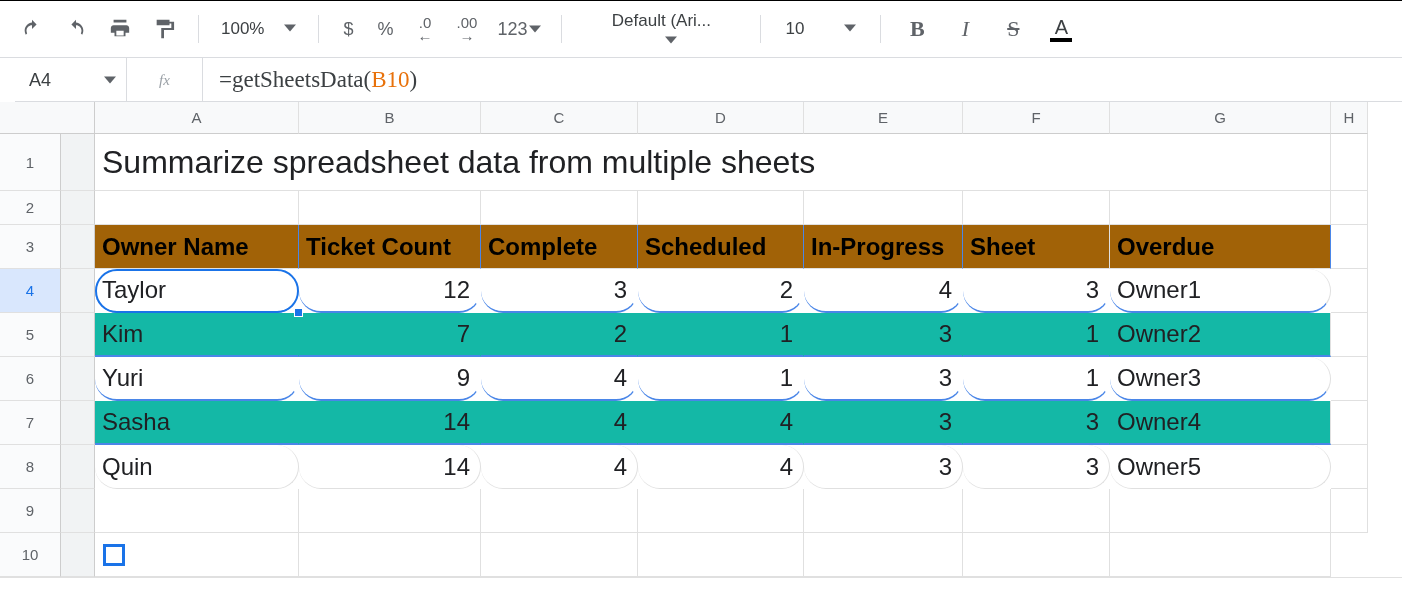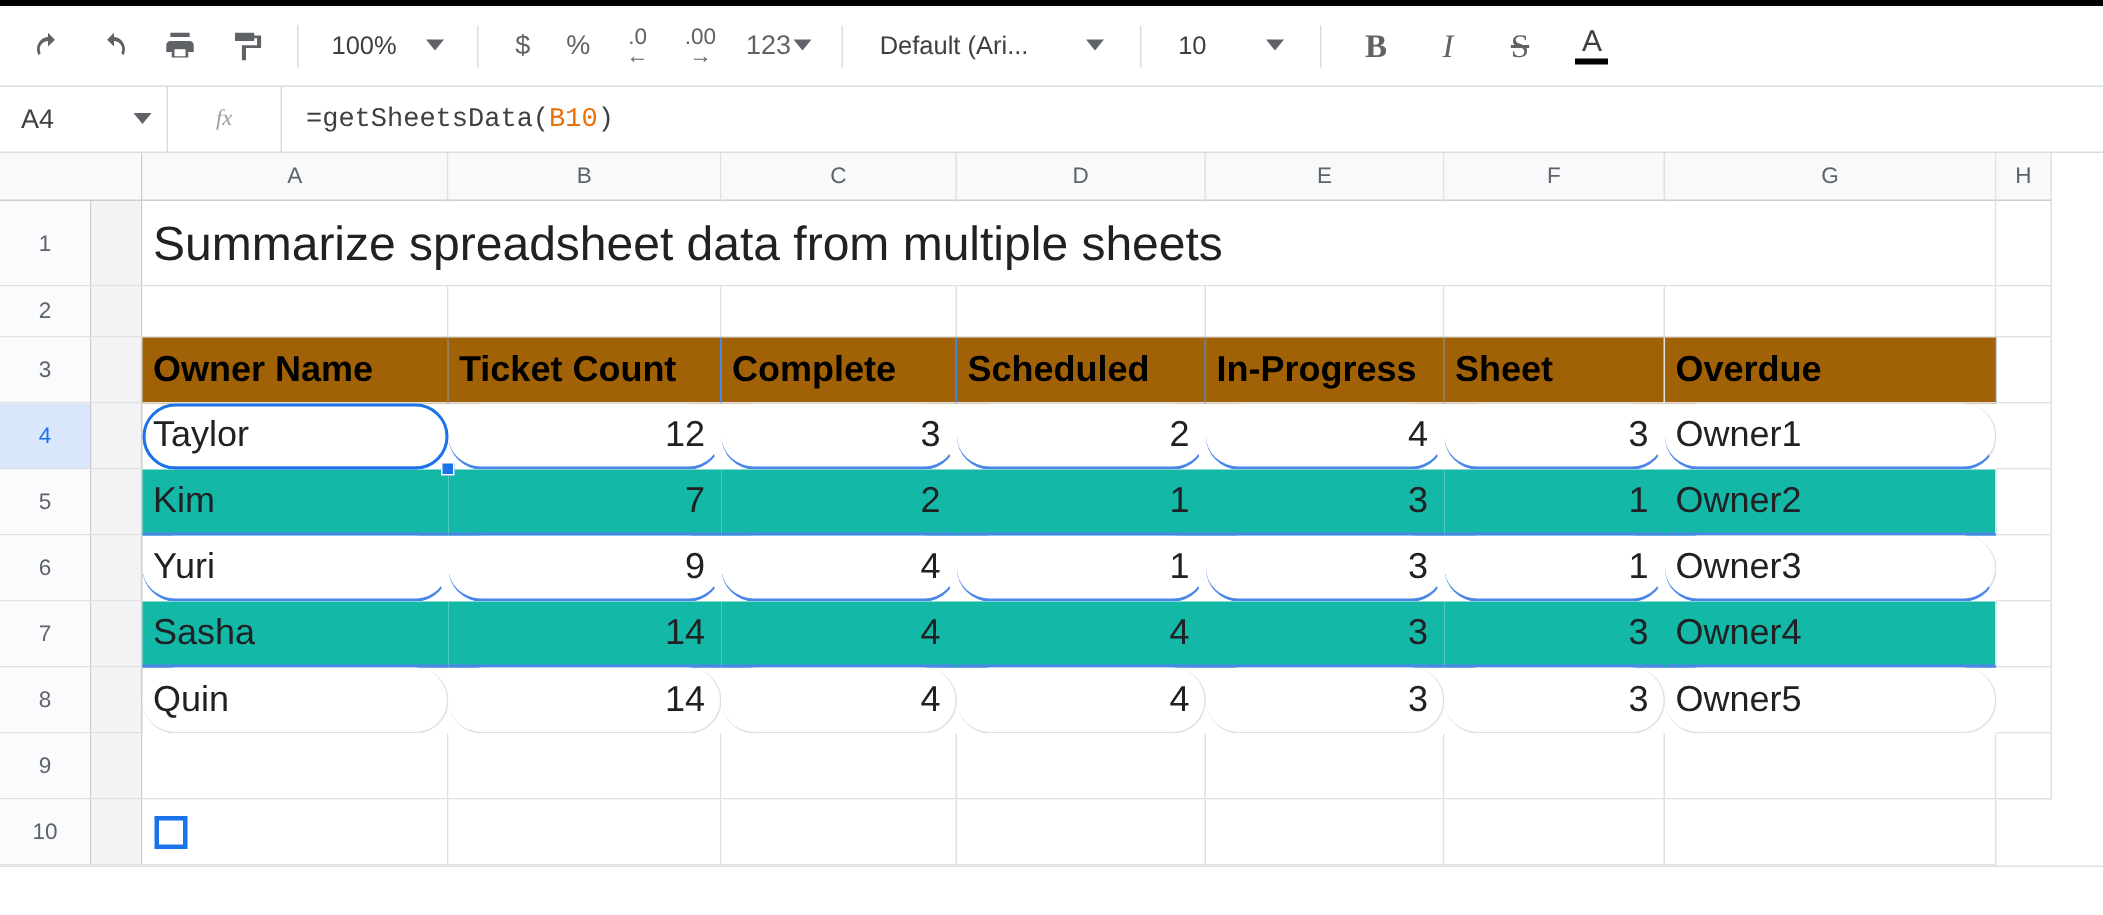--- a/index.html
+++ b/index.html
@@ -1,50 +1,50 @@
 <!DOCTYPE html>
 <html><head>
   <meta charset="utf-8">
   <style>
     * { margin:0; padding:0; box-sizing:border-box; }
     body { font-family: Arial, "Helvetica Neue", sans-serif; background:#fff; color:#202124; width:1402px; }
 
     
     .toolbar {
       display:flex; align-items:center; height:58px;
-      border-top:4px solid #000000; border-bottom:1px solid #dadce0;
+      border-top:1px solid #000000; border-bottom:1px solid #dadce0;
       padding:0 12px; gap:4px; color:#5f6368; user-select:none;
     }
     .tb-btn { display:flex; align-items:center; justify-content:center; width:40px; height:36px; border-radius:4px; cursor:pointer; }
     .tb-btn svg { width:22px; height:22px; fill:#5f6368; }
     .tb-sep { width:1px; height:28px; background:#dadce0; margin:0 10px; }
     .tb-select { display:flex; align-items:center; padding:0 8px; height:36px; color:#3c4043; font-size:17px; cursor:pointer; }
     .tb-select .caret, .caret { margin-left:20px; }
     .caret svg { width:12px; height:12px; fill:#5f6368; }
     .tb-text { font-size:18px; color:#5f6368; padding:0 10px; cursor:pointer; }
     .tb-icontxt { display:flex; flex-direction:column; align-items:center; font-size:15px; color:#5f6368; padding:0 10px; cursor:pointer; line-height:1; }
     .tb-icontxt .arrow { margin-top:-2px; font-size:15px; }
     .tb-123 { display:flex; align-items:center; font-size:18px; color:#5f6368; padding:0 6px; cursor:pointer; }
     .tb-123 .caret { margin-left:2px; }
     .tb-bold { font-weight:bold; font-family:"Times New Roman", serif; font-size:22px; color:#5f6368; width:44px; text-align:center; cursor:pointer; }
     .tb-italic { font-style:italic; font-family:"Times New Roman", serif; font-size:22px; color:#5f6368; width:44px; text-align:center; cursor:pointer; }
     .tb-strike { font-family:"Times New Roman", serif; font-size:22px; color:#5f6368; width:44px; text-align:center; cursor:pointer; text-decoration:line-through; }
     .tb-textcolor { display:flex; flex-direction:column; align-items:center; width:44px; cursor:pointer; }
     .tb-textcolor span { font-family:Arial; font-size:20px; color:#3c4043; line-height:1; }
     .tb-textcolor .bar { width:22px; height:4px; background:#000; margin-top:1px; }
     .font-select, .size-select { display:flex; align-items:center; height:36px; padding:0 10px; font-size:17px; color:#3c4043; cursor:pointer; }
-    .font-select { width:170px; justify-content:space-between; }
+    .font-select { width:170px; justify-content:space-between;flex-direction:column; }
     .size-select .caret { margin-left:40px; }
 
     
-    .formula-bar { display:flex; align-items:center; height:44px; border-bottom:1px solid #dadce0; }
+    .formula-bar { display:flex; height:44px; border-bottom:1px solid #dadce0;margin-left:15px; }
     .name-box { display:flex; align-items:center; justify-content:space-between; width:112px; height:44px; padding:0 10px 0 14px; font-size:18px; color:#3c4043; border-right:1px solid #dadce0; cursor:text; }
     .name-box .caret { margin-left:0; }
     .fx-label { display:flex; align-items:center; justify-content:center; width:76px; height:44px; font-style:italic; font-family:"Times New Roman", serif; font-size:15px; color:#9aa0a6; border-right:1px solid #dadce0; }
-    .formula-input { flex:1; height:44px; display:flex; align-items:center; padding:0 16px; font-family:Liberation Mono, monospace; font-size:18px; color:#3c4043; cursor:text; }
+    .formula-input { flex:1; height:44px; display:flex; align-items:center; padding:0 16px; font-family:Liberation Serif, serif; font-size:23px; color:#3c4043; cursor:text; }
     .formula-input .token-ref { color:#e8710a; }
   </style>
 </head>
 <body>
 
 <div class="toolbar">
   <div class="tb-btn">
     <svg viewBox="0 0 24 24">
         <path d="M12 5V2L7 7l5 5V8c3.3 0 6 2.7 6 6 0 1-.3 2-.7 2.8l1.5 1.5C19.5 17 20 15.6 20 14c0-5-4-9-8-9z" transform="scale(-1,1) translate(-24,0)"></path>
       </svg>

